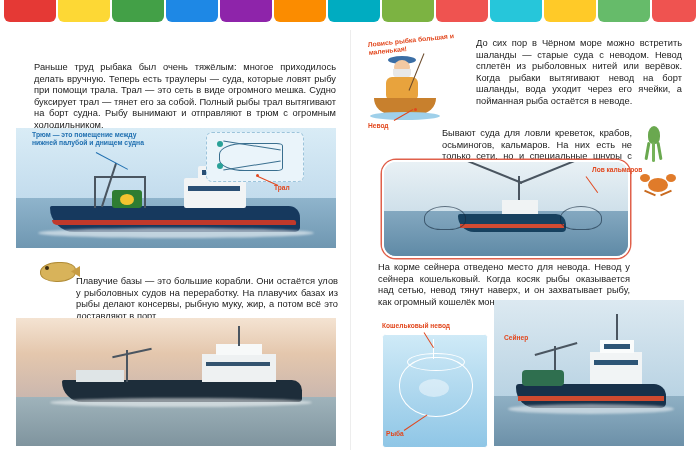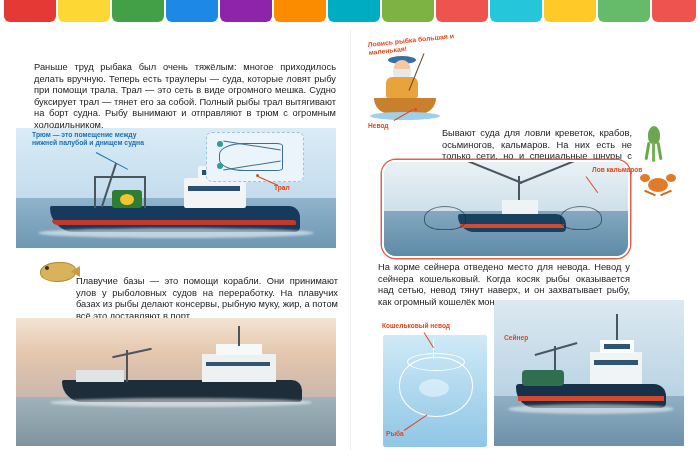--- a/index.html
+++ b/index.html
@@ -194,21 +194,21 @@
   <div class="caption-red" style="left:274px;top:184px;">Трал</div>
   <div class="leader" style="left:258px;top:176px;width:22px;transform:rotate(24deg);"></div>
   <div class="dot" style="left:256px;top:174px;"></div>
 
   <div class="small-ill" style="left:38px;top:258px;width:42px;height:26px;">
     <div style="position:absolute;left:2px;top:4px;width:34px;height:18px;border-radius:50% 40% 50% 45%;background:#d8b35a;border:1px solid #b08b36;"></div>
     <div style="position:absolute;left:7px;top:8px;width:4px;height:4px;border-radius:50%;background:#3c2d12;"></div>
     <div style="position:absolute;left:33px;top:8px;width:9px;height:11px;background:#c79c43;clip-path:polygon(0 50%,100% 0,100% 100%);"></div>
   </div>
 
-  <div class="para" style="left:76px;top:276px;width:262px;">Плавучие базы — это помощи корабли. Они принимают улов у рыболовных судов на переработку. На плавучих базах из рыбы делают консервы, рыбную муку, жир, а потом всё это доставляют в порт.</div>
+  <div class="para" style="left:76px;top:276px;width:262px;">Плавучие базы — это большие корабли. Они остаётся улов у рыболовных судов на переработку. На плавучих базах из рыбы делают консервы, рыбную муку, жир, а потом всё это доставляют в порт.</div>
 
   <div class="photo" style="left:16px;top:318px;width:320px;height:128px;">
     <div style="position:absolute;left:0;top:0;width:100%;height:62%;background:linear-gradient(#f4e3d2 0%, #e4c7ad 45%, #cbb7ae 100%);"></div>
     <div style="position:absolute;left:0;top:62%;width:100%;height:38%;background:linear-gradient(#9fb3bb,#7f949e);"></div>
 
     <div class="hull" style="left:46px;top:62px;width:240px;height:22px;background:#1d2d3a;border-radius:2px 12px 4px 24px;"></div>
     <div class="super" style="left:186px;top:36px;width:74px;height:28px;background:#eef1f2;"></div>
     <div class="super" style="left:200px;top:26px;width:46px;height:11px;background:#f7f9f9;"></div>
     <div class="win" style="left:190px;top:44px;width:64px;height:4px;background:#33536f;"></div>
     <div class="mast" style="left:222px;top:8px;width:2px;height:20px;"></div>
@@ -227,20 +227,21 @@
     <div style="position:absolute;left:18px;top:27px;width:32px;height:24px;border-radius:6px;background:#e8a33d;"></div>
     <div style="position:absolute;left:6px;top:48px;width:62px;height:16px;border-radius:0 0 18px 18px;background:#c8802d;"></div>
     <div style="position:absolute;left:48px;top:2px;width:1px;height:40px;background:#6b4a2b;transform:rotate(22deg);"></div>
     <div style="position:absolute;left:2px;top:62px;width:70px;height:8px;border-radius:50%;background:#9fd0ea;"></div>
   </div>
 
   <div class="caption-red" style="left:368px;top:122px;">Невод</div>
   <div class="leader" style="left:394px;top:120px;width:22px;transform:rotate(-30deg);"></div>
   <div class="dot" style="left:414px;top:108px;"></div>
 
+  <div class="para" style="left:476px;top:38px;width:206px;">До сих пор в Чёрном море можно встретить шаланды — старые суда с неводом. Невод сплетён из рыболовных нитей или верёвок. Когда рыбаки вытягивают невод на борт шаланды, вода уходит через его ячейки, а пойманная рыба остаётся в неводе.</div>
 
   <div class="para" style="left:442px;top:128px;width:190px;">Бывают суда для ловли креветок, крабов, осьминогов, кальмаров. На них есть не только сети, но и специальные шнуры с крюками.</div>
 
   <div class="small-ill" style="left:638px;top:126px;width:34px;height:38px;">
     <div style="position:absolute;left:10px;top:0;width:12px;height:18px;border-radius:50% 50% 40% 40%;background:#6aa84f;"></div>
     <div style="position:absolute;left:8px;top:16px;width:3px;height:18px;background:#6aa84f;border-radius:2px;transform:rotate(10deg);"></div>
     <div style="position:absolute;left:14px;top:16px;width:3px;height:20px;background:#76b35a;border-radius:2px;"></div>
     <div style="position:absolute;left:20px;top:16px;width:3px;height:18px;background:#6aa84f;border-radius:2px;transform:rotate(-10deg);"></div>
   </div>
   <div class="small-ill" style="left:638px;top:168px;width:40px;height:34px;">

